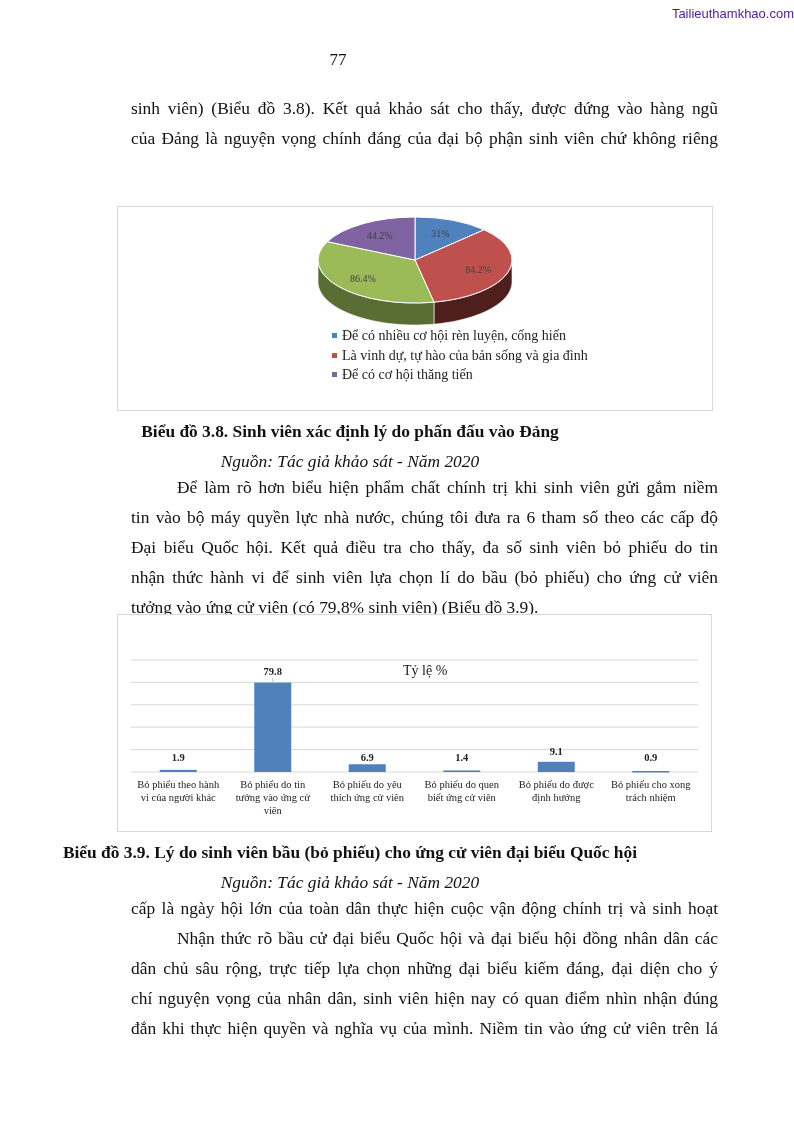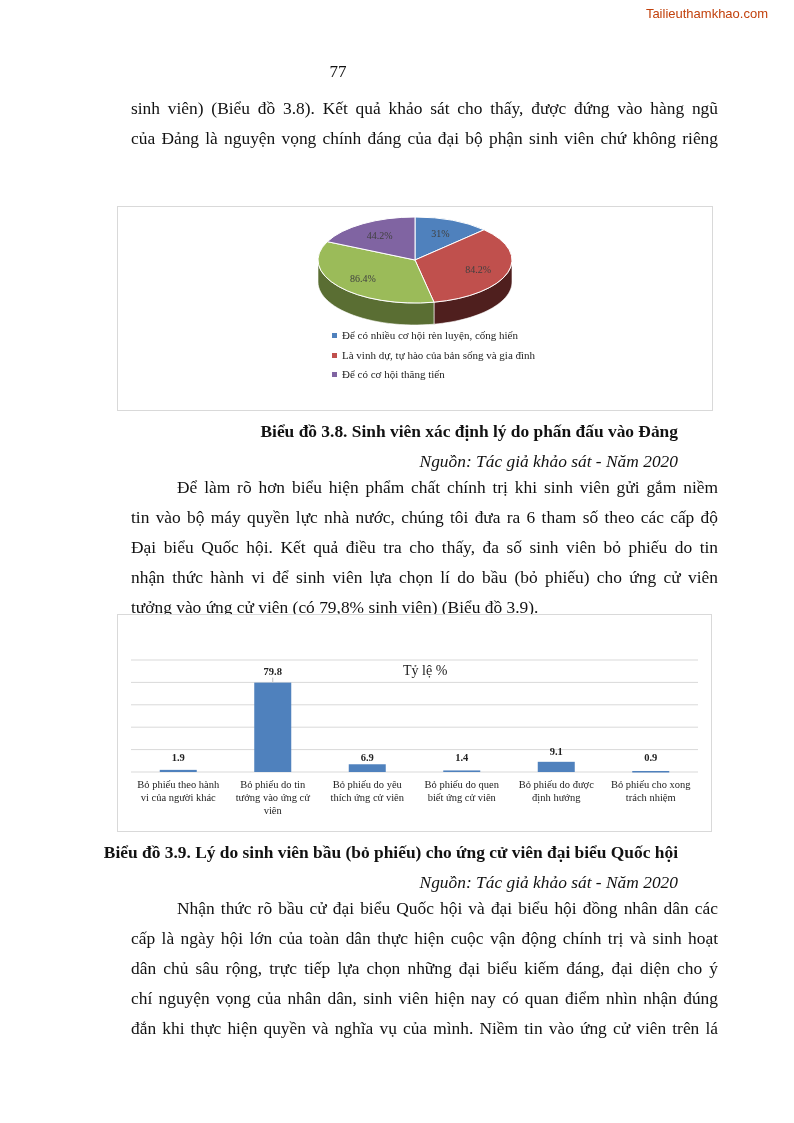--- a/index.html
+++ b/index.html
@@ -1,30 +1,30 @@
 <!DOCTYPE html>
 <html><head>
 <meta charset="utf-8">
 <style>
   html, body { margin: 0; padding: 0; background: #ffffff; }
   body { width: 794px; height: 1123px; position: relative; overflow: hidden;
          font-family: "Liberation Serif", serif; color: #111; }
-  .watermark { position: absolute; right: 26px; top: 6px; font-family: "Liberation Sans", sans-serif;
-               font-size: 13px; color: #c2410c; }
-  .page-num { position: absolute; left: 0; width: 676px; top: 50px; text-align: center; font-size: 17px; margin-top: 12px; }
+  .watermark { position: absolute; right: 0; top: 6px; font-family: "Liberation Sans", sans-serif;
+               font-size: 13px; color: #4c1d95; }
+  .page-num { position: absolute; left: 0; width: 676px; top: 50px; text-align: center; font-size: 17px; }
   .para { position: absolute; left: 116px; width: 602px; font-size: 17.4px; line-height: 30px;
           text-align: justify; text-align-last: left; }
   .para .line { display: block; text-align: justify; text-align-last: justify; white-space: nowrap; margin-left: 15px; }
   .para .line.last { text-align-last: left; }
   .para .line.indent { text-indent: 46px; }
-  .caption { position: absolute; left: 2px; width: 676px; text-align: right; font-size: 17.4px; }
+  .caption { position: absolute; left: 12px; width: 676px; text-align: center; font-size: 17.4px; }
   .caption.bold { font-weight: bold; }
   .caption.ital { font-style: italic; }
   .frame { position: absolute; border: 1px solid #d9d9d9; background: #fff; }
-  .legend { position: absolute; font-size: 11px; line-height: 19.5px; color: #222; }
+  .legend { position: absolute; font-size: 14px; line-height: 19.5px; color: #222; }
   .legend .item { display: flex; align-items: center; white-space: nowrap; }
   .legend .sw { width: 5px; height: 5px; display: inline-block; margin-right: 5px; }
   svg text { font-family: "Liberation Serif", serif; }
 </style>
 </head>
 <body>
 
 <div class="watermark">Tailieuthamkhao.com</div>
 <div class="page-num">77</div>
 
@@ -108,18 +108,18 @@
       <text x="532.75" y="173" text-anchor="middle" font-size="10.5" fill="#222">Bỏ phiếu cho xong</text>
       <text x="532.75" y="186" text-anchor="middle" font-size="10.5" fill="#222">trách nhiệm</text>
       <text x="285" y="60" font-size="14" fill="#222">Tỷ lệ %</text>
     </svg>
 </div>
 
 <div class="caption bold" style="top:842px;">Biểu đồ 3.9. Lý do sinh viên bầu (bỏ phiếu) cho ứng cử viên đại biểu Quốc hội</div>
 <div class="caption ital" style="top:872px;">Nguồn: Tác giả khảo sát - Năm 2020</div>
 
 <div class="para" style="top:893px;">
+  <span class="line">cấp là ngày hội lớn của toàn dân thực hiện cuộc vận động chính trị và sinh hoạt</span>
   <span class="line indent">Nhận thức rõ bầu cử đại biểu Quốc hội và đại biểu hội đồng nhân dân các</span>
-  <span class="line">cấp là ngày hội lớn của toàn dân thực hiện cuộc vận động chính trị và sinh hoạt</span>
   <span class="line">dân chủ sâu rộng, trực tiếp lựa chọn những đại biểu kiếm đáng, đại diện cho ý</span>
   <span class="line">chí nguyện vọng của nhân dân, sinh viên hiện nay có quan điểm nhìn nhận đúng</span>
   <span class="line">đắn khi thực hiện quyền và nghĩa vụ của mình. Niềm tin vào ứng cử viên trên lá</span>
 </div>
 
 </body></html>

